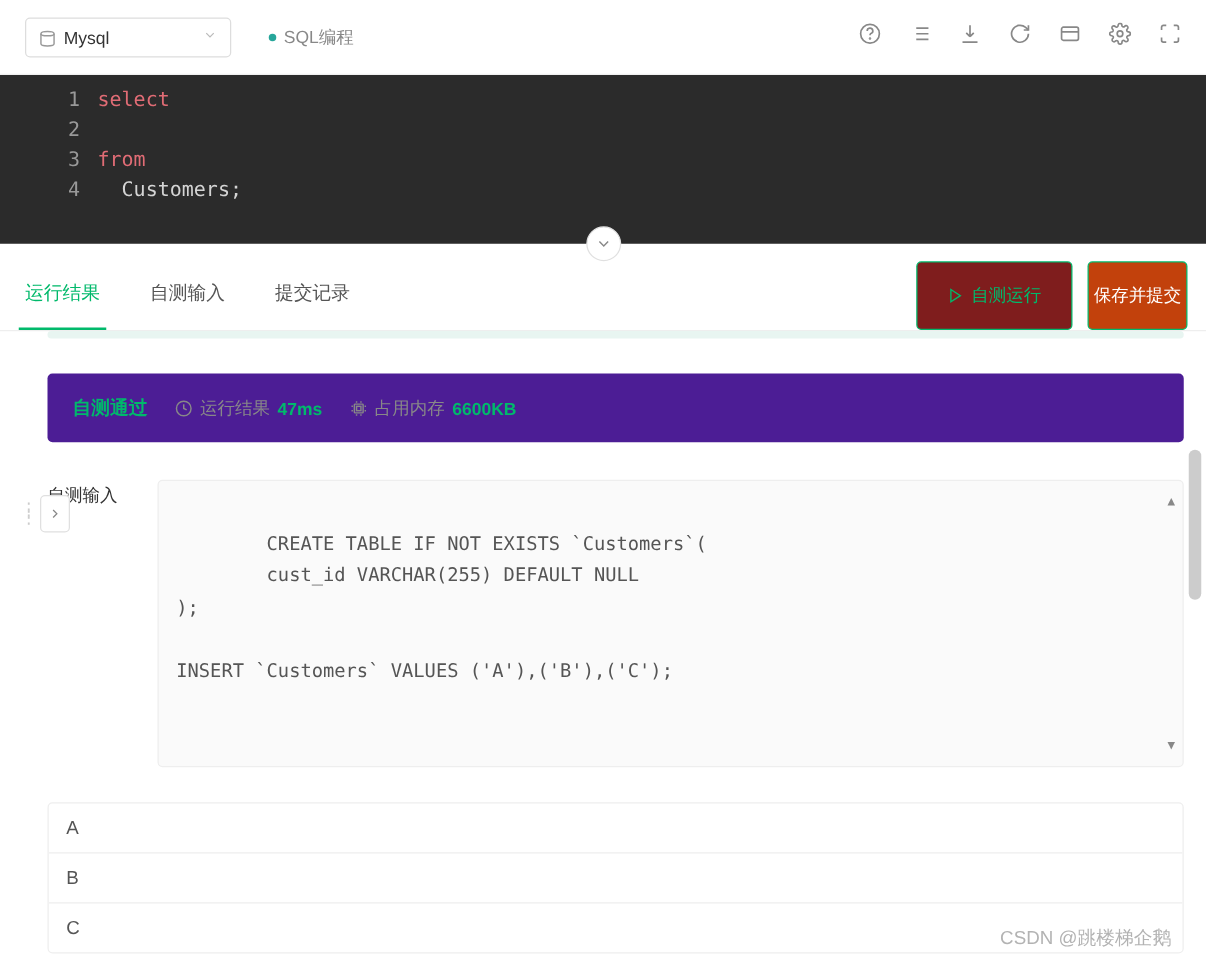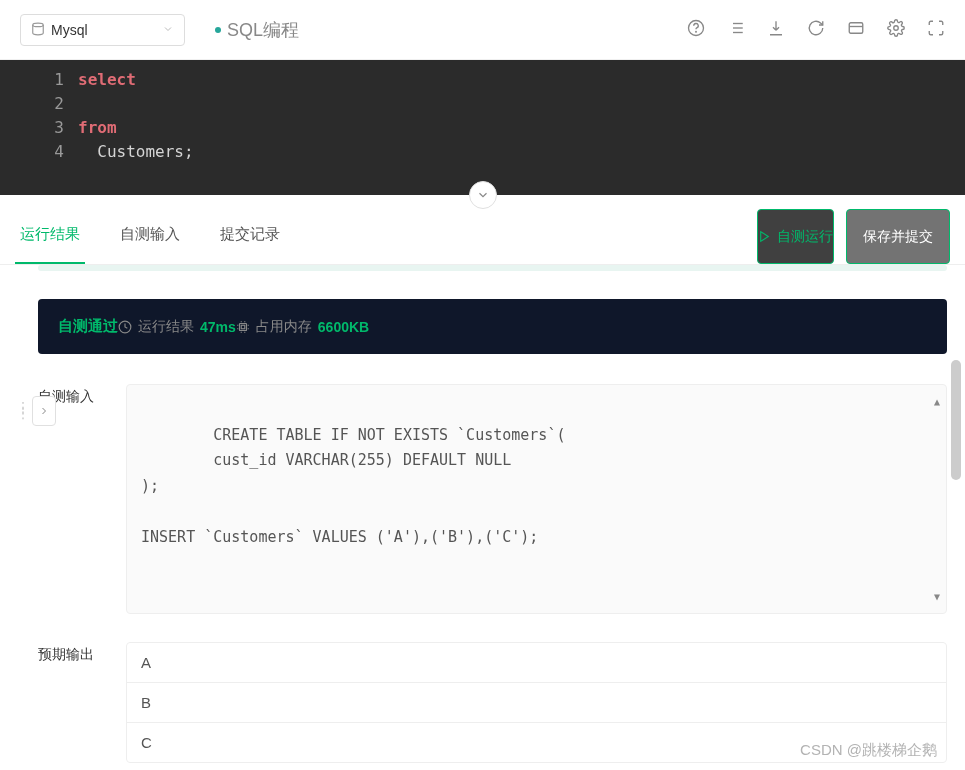--- a/index.html
+++ b/index.html
@@ -1,51 +1,51 @@
 <!DOCTYPE html>
 <html><head>
   <meta charset="utf-8">
   <style>
     * { margin: 0; padding: 0; box-sizing: border-box; }
     body { font-family: -apple-system, "Helvetica Neue", Arial, sans-serif; background: #fff; width: 965px; height: 770px; overflow: hidden; position: relative; }
     
     .toolbar { display: flex; align-items: center; padding: 8px 20px; height: 60px; border-bottom: 1px solid #f0f0f0; }
     .db-select { display: flex; align-items: center; border: 1px solid #ddd; border-radius: 4px; padding: 6px 10px; width: 165px; cursor: pointer; justify-content: space-between; }
-    .db-select .left { display: flex; align-items: flex-start; gap: 6px; color: #333; font-size: 14px; }
+    .db-select .left { display: flex; align-items: flex-end; gap: 6px; color: #333; font-size: 14px; }
     .db-select .chev { color: #bbb; }
-    .mode-label { margin-left: 30px; display: flex; align-items: center; gap: 6px; color: #888; font-size: 18px; }
+    .mode-label { margin-left: 30px; display: flex; align-items: center; gap: 6px; color: #888; font-size: 14px; }
     .dot-green { width: 6px; height: 6px; border-radius: 50%; background: #26a69a; }
     .toolbar-icons { margin-left: auto; display: flex; gap: 22px; color: #888; }
     .toolbar-icons svg, .toolbar-icons span { cursor: pointer; }
     
     .editor { background: #2b2b2b; color: #ddd; font-family: "Consolas", monospace; font-size: 16px; position: relative; height: 135px; }
     .editor-content { padding: 8px 0; }
     .code-line { display: flex; height: 24px; line-height: 24px; }
     .gutter { width: 78px; text-align: right; padding-right: 14px; color: #999; }
     .code { white-space: pre; }
-    .kw { color: #e06c75; font-weight: bold; }
+    .kw { color: #e06c75; }
     .id { color: #d4d4d4; }
     
     .expand-btn { position: absolute; bottom: -14px; left: 50%; transform: translateX(-50%); width: 28px; height: 28px; border-radius: 50%; background: #fff; border: 1px solid #e0e0e0; display: flex; align-items: center; justify-content: center; cursor: pointer; z-index: 10; color: #888; }
     
     .tabs-bar { display: flex; padding: 0 15px; height: 56px; border-bottom: 1px solid #eee; margin-top: 14px; }
     .tabs { display: flex; gap: 30px; }
     .tab { padding: 16px 5px; font-size: 15px; color: #555; cursor: pointer; border-bottom: 2px solid transparent; }
     .tab.active { color: #00b96b; border-bottom-color: #00b96b; font-weight: 500; }
     .tab-actions { margin-left: auto; display: flex; gap: 12px; }
-    .btn-outline { display: flex; align-items: center; gap: 6px; border: 1px solid #00b96b; color: #00b96b; background: #404040; padding: 7px 0; border-radius: 4px; font-size: 14px; cursor: pointer; }
-    .btn-primary { background: #737373; color: #fff; border: 1px solid #00b96b; padding: 7px 16px; border-radius: 4px; font-size: 14px; cursor: pointer; }
+    .btn-outline { display: flex; align-items: center; gap: 6px; border: 1px solid #00b96b; color: #00b96b; background: #7f1d1d; padding: 7px 24px; border-radius: 4px; font-size: 14px; cursor: pointer; }
+    .btn-primary { background: #c2410c; color: #fff; border: 1px solid #00b96b; padding: 7px 4px; border-radius: 4px; font-size: 14px; cursor: pointer; }
     
     .results { padding: 0 18px 0 38px; height: 505px; overflow-y: auto; position: relative; }
     .results-scroll { position: absolute; right: 4px; top: 0; width: 12px; height: 100%; }
     .scroll-thumb { position: absolute; top: 95px; right: 0; width: 10px; height: 120px; background: #ccc; border-radius: 5px; }
     
     .hint-cut { background: #e8f5f1; border-radius: 4px; height: 6px; margin-bottom: 28px; }
     
-    .status-card { background: #0f172a; border-radius: 4px; padding: 18px 20px; display: flex; align-items: center; font-size: 14px; margin-bottom: 30px; }
+    .status-card { background: #4c1d95; border-radius: 4px; padding: 18px 20px; display: flex; align-items: center; gap: 22px; font-size: 14px; margin-bottom: 30px; }
     .status-pass { color: #00b96b; font-weight: 600; font-size: 15px; }
     .stat { display: flex; align-items: center; gap: 6px; color: #888; }
     .stat .val { color: #00b96b; font-weight: bold; }
     
     .section { display: flex; gap: 18px; margin-bottom: 28px; }
     .section-label { width: 70px; font-size: 14px; color: #333; padding-top: 4px; flex-shrink: 0; }
     .section-body { flex: 1; }
     .code-box { background: #fafafa; border: 1px solid #eee; border-radius: 4px; padding: 12px 14px; font-family: "Consolas", monospace; font-size: 15px; color: #555; line-height: 1.7; white-space: pre-wrap; position: relative; }
     .code-box-scroll { position: absolute; right: 2px; top: 8px; bottom: 8px; width: 10px; display: flex; flex-direction: column; justify-content: space-between; }
     .mini-arrow { color: #888; font-size: 10px; }
@@ -200,21 +200,20 @@
 INSERT `Customers` VALUES ('A'),('B'),('C');</span>
         <div class="code-box-scroll">
           <span class="mini-arrow">▲</span>
           <span class="mini-arrow">▼</span>
         </div>
       </div>
     </div>
   </div>
 
   <div class="section">
-    <div class="section-label">预期输出</div>
     <div class="section-body">
       <div class="output-table" id="expected-rows">
           <div class="output-row">A</div>
           <div class="output-row">B</div>
           <div class="output-row">C</div>
         </div>
     </div>
   </div>
 
   <div class="results-scroll">

